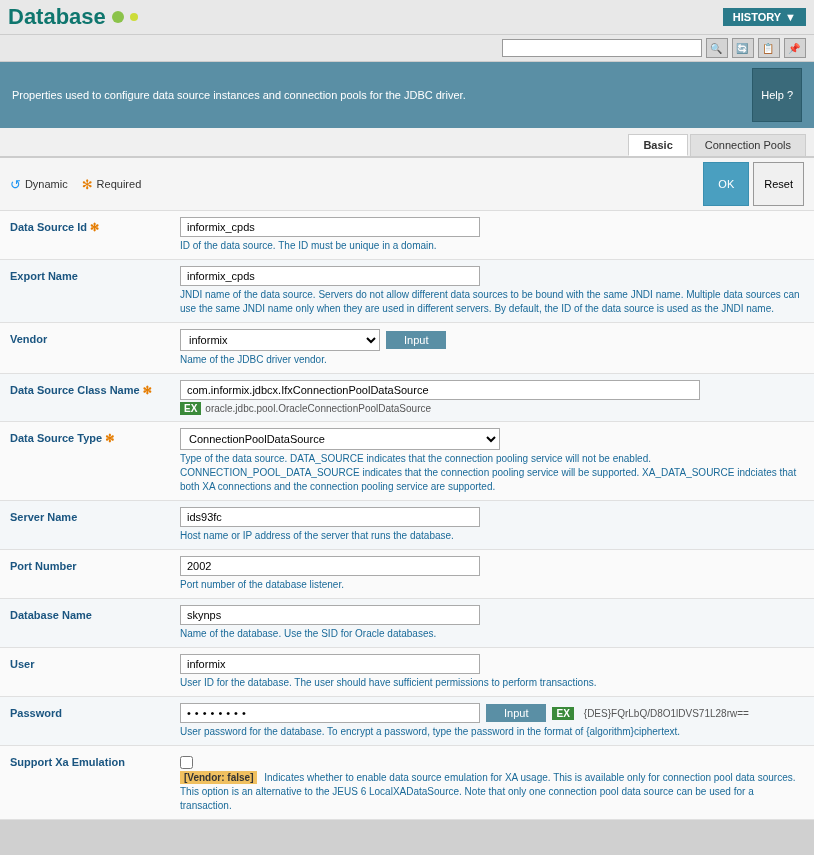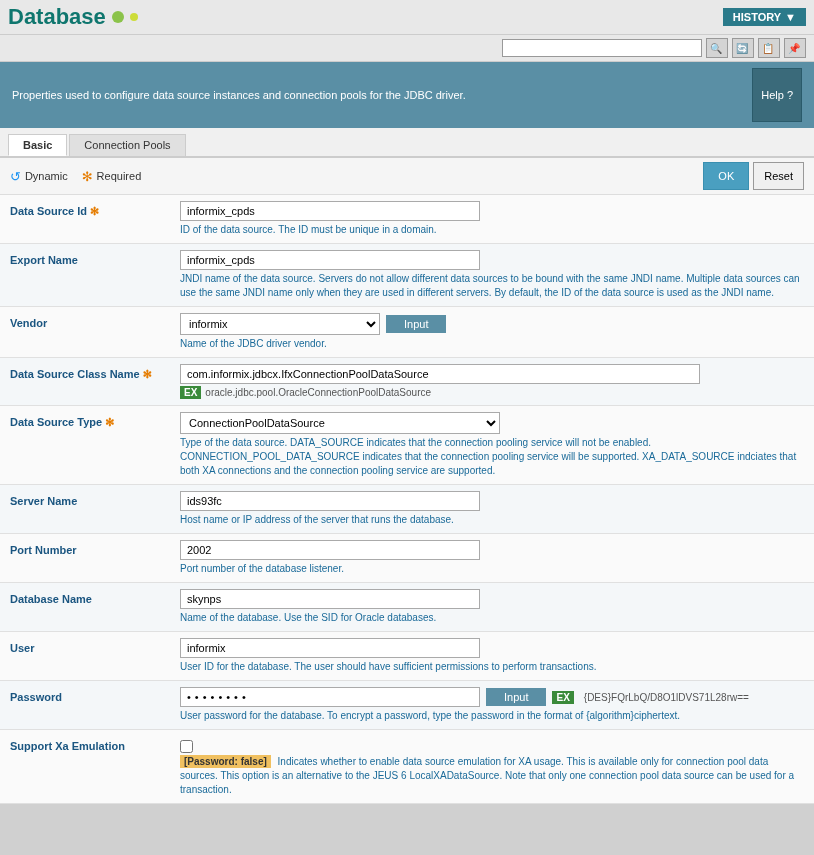--- a/index.html
+++ b/index.html
@@ -81,20 +81,21 @@
       font-size: 11px;
     }
 
     .tabs-row {
       background: #f0f0f0;
       border-bottom: 2px solid #ccc;
       display: flex;
       padding: 0 8px;
       padding-top: 6px;
       gap: 2px;
+      justify-content: flex-end;
     }
     .tab {
       padding: 4px 14px;
       border: 1px solid #ccc;
       border-bottom: none;
       cursor: pointer;
       background: #e0e0e0;
       font-size: 11px;
     }
     .tab.active {
@@ -119,21 +120,21 @@
       background: #4a9fc0;
       color: white;
       border: 1px solid #3a8fb0;
       padding: 3px 14px;
       cursor: pointer;
       font-size: 11px;
     }
     .btn-reset {
       background: #f0f0f0;
       border: 1px solid #999;
-      padding: 7px 10px;
+      padding: 15px 10px;
       cursor: pointer;
       font-size: 11px;
     }
     .legend-right { display: flex; gap: 4px; }
 
     .form-container {
       background: white;
       overflow-y: auto;
       max-height: 680px;
     }
@@ -424,19 +425,19 @@
 
   <div class="form-row">
     <div class="field-label">
       <span>Support Xa Emulation</span>
     </div>
     <div class="field-content">
       <div class="checkbox-row">
         <input type="checkbox" class="checkbox-input" style="">
       </div>
       <div class="field-hint">
-        <span class="default-badge">[Password: false]</span>
+        <span class="default-badge">[Vendor: false]</span>
         <span>Indicates whether to enable data source emulation for XA usage. This is available only for connection pool data sources. This option is an alternative to the JEUS 6 LocalXADataSource. Note that only one connection pool data source can be used for a transaction.</span>
       </div>
     </div>
   </div>
 
 </div>
 
 </body></html>

